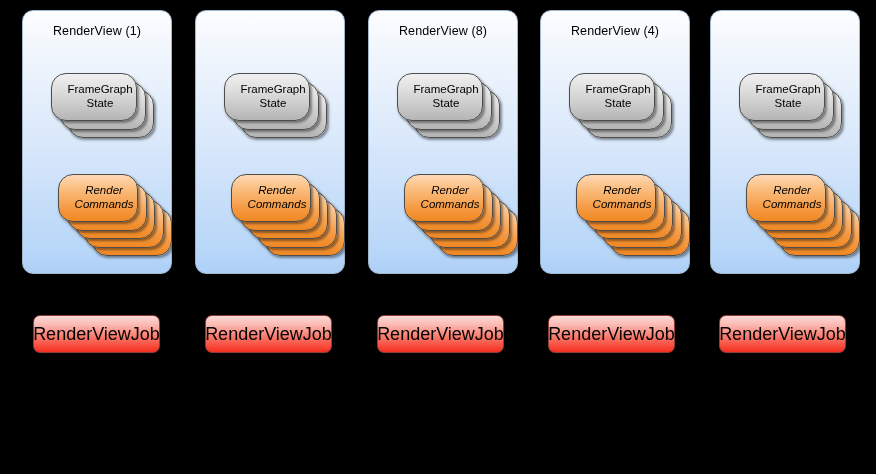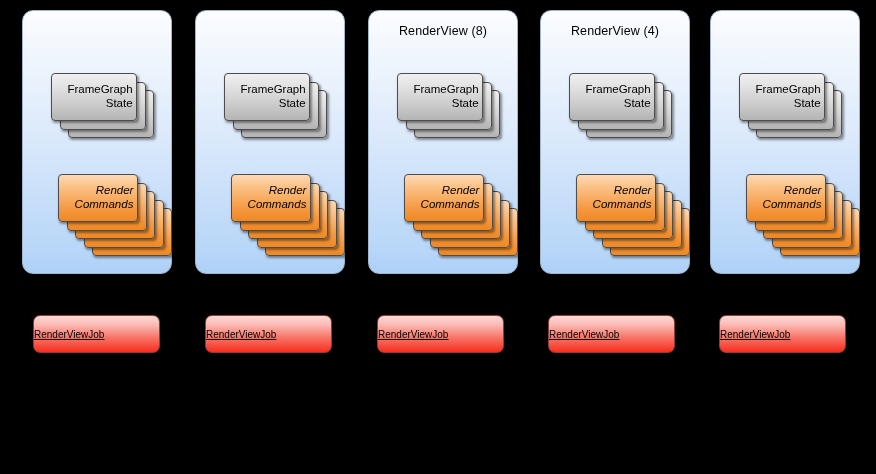--- a/index.html
+++ b/index.html
@@ -46,27 +46,27 @@
     letter-spacing: 0.1px;
   }
 
   
   .stack {
     position: absolute;
   }
   .card {
     position: absolute;
     box-sizing: border-box;
-    border-radius: 4px;
+    border-radius: 15px;
     border: 1px solid #5a5a5a;
     box-shadow: 1.5px 2px 2.5px rgba(0,0,0,0.42);
     display: flex;
     align-items: center;
     justify-content: center;
-    text-align: right;
+    text-align: center;
     line-height: 1.18;
     font-size: 11.5px;
     color: #000000;
     padding-left: 12px;
   }
 
   
   .stack-gray { top: 62px; left: 28px; width: 98px; height: 72px; }
   .card-gray {
     width: 86px;
@@ -93,24 +93,23 @@
     top: 315px;
     width: 127px;
     height: 38px;
     border-radius: 7px;
     box-sizing: border-box;
     border: 1px solid #8f3b38;
     background: linear-gradient(to bottom, #fcdad6 0%, #fbb7b0 26%, #f87163 62%, #f6392a 94%, #f42d1d 100%);
     box-shadow: 2px 3px 4px rgba(0,0,0,0.55);
     display: flex;
     align-items: center;
-    justify-content: flex-start;
-    font-size: 10px;
+    justify-content: center;
+    font-size: 18px;
     color: #000000;
-    text-decoration: underline;
   }
 
   
   .job-manager {
     position: absolute;
     top: 410px;
     left: 375px;
     width: 128px;
     height: 38px;
     border-radius: 8px;
@@ -123,20 +122,21 @@
     justify-content: center;
     font-size: 13px;
     color: #000000;
   }
 </style>
 </head>
 <body>
 
 <div id="diagram">
     <div class="panel" style="left: 22px;">
+      <div class="panel-title">RenderView (1)</div>
       <div class="stack stack-gray">
         <div class="card card-gray" style="left: 17px; top: 17px; z-index: 98;">
           <span class="card-label card-hidden-label"><span>FrameGraph</span><br><span>State</span></span>
         </div>
         <div class="card card-gray" style="left: 8.5px; top: 8.5px; z-index: 99;">
           <span class="card-label card-hidden-label"><span>FrameGraph</span><br><span>State</span></span>
         </div>
         <div class="card card-gray" style="left: 0px; top: 0px; z-index: 100;">
           <span class="card-label"><span>FrameGraph</span><br><span>State</span></span>
         </div>

